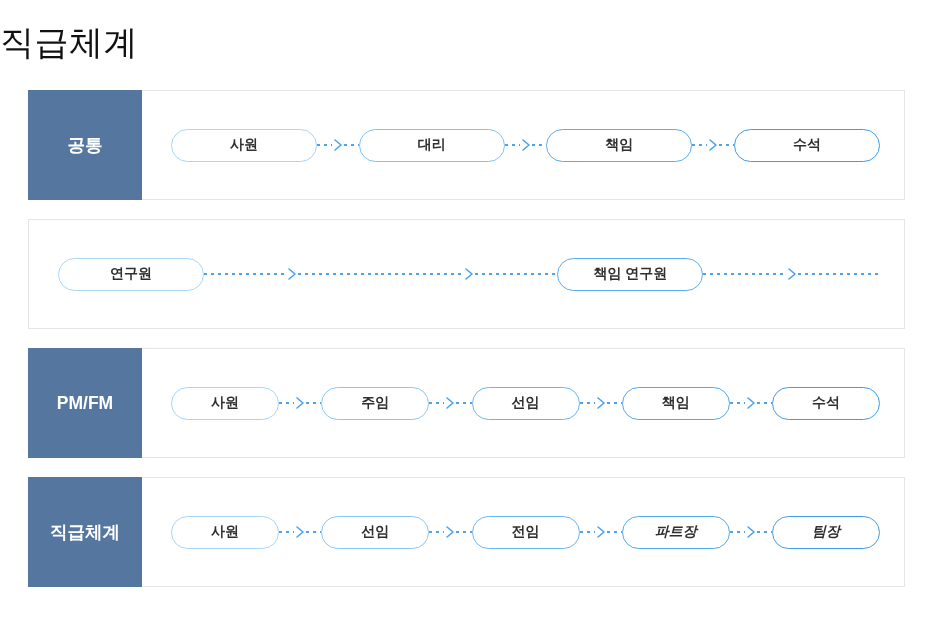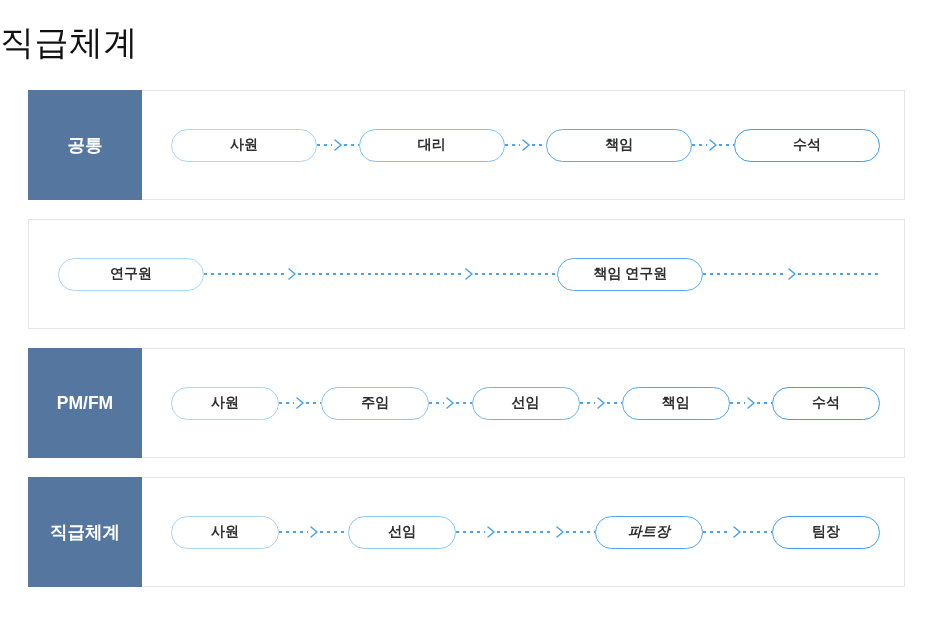--- a/index.html
+++ b/index.html
@@ -213,32 +213,33 @@
             <span class="dash"></span>
           </div>
           <div class="pill pill-narrow" style="border-color: rgb(140, 200, 245);">선임</div>
           <div class="connector">
             <span class="dash"></span>
             <svg width="10" height="14" viewBox="0 0 10 14" class="chev">
               <polyline points="2,2 8,7 2,12" fill="none" stroke="currentColor" stroke-width="1.6" stroke-linecap="round" stroke-linejoin="round"></polyline>
             </svg>
             <span class="dash"></span>
           </div>
+          <div class="pill pill-narrow" style="border-color: rgb(109, 182, 242);">전임</div>
           <div class="connector">
             <span class="dash"></span>
             <svg width="10" height="14" viewBox="0 0 10 14" class="chev">
               <polyline points="2,2 8,7 2,12" fill="none" stroke="currentColor" stroke-width="1.6" stroke-linecap="round" stroke-linejoin="round"></polyline>
             </svg>
             <span class="dash"></span>
           </div>
           <div class="pill pill-narrow" style="border-color: rgb(80, 169, 238); font-style: italic;">파트장</div>
           <div class="connector">
             <span class="dash"></span>
             <svg width="10" height="14" viewBox="0 0 10 14" class="chev">
               <polyline points="2,2 8,7 2,12" fill="none" stroke="currentColor" stroke-width="1.6" stroke-linecap="round" stroke-linejoin="round"></polyline>
             </svg>
             <span class="dash"></span>
           </div>
-          <div class="pill pill-narrow" style="border-color: rgb(62, 156, 233);">팀장</div>
+          <div class="pill pill-narrow" style="border-color: rgb(62, 156, 233); font-style: italic;">팀장</div>
         </div>
   </div>
 </div>
 </main>
 
 </body></html>

